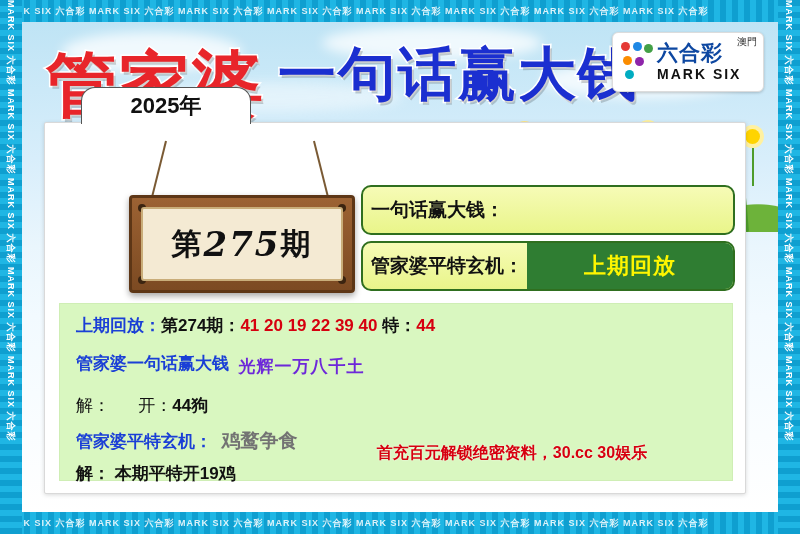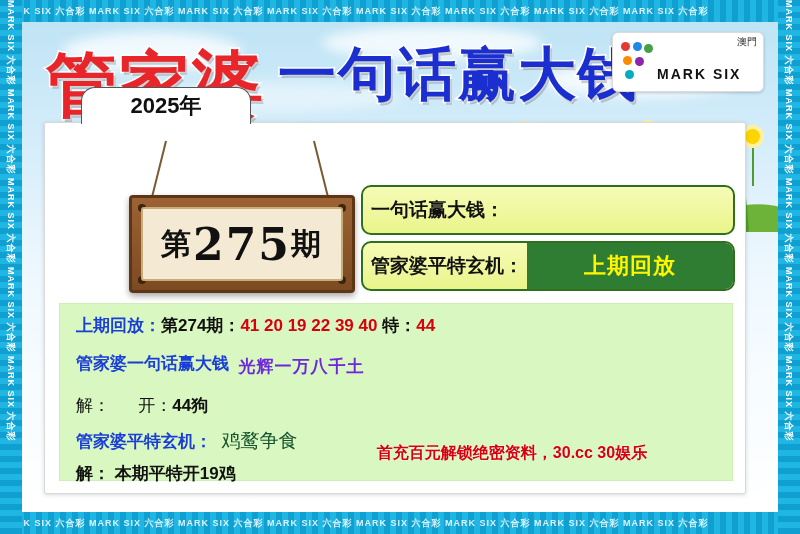--- a/index.html
+++ b/index.html
@@ -119,21 +119,21 @@
     box-shadow:0 3px 6px rgba(0,0,0,.35);
   }
   .sign-inner{
     position:absolute;inset:9px;background:#f4ead3;border:2px solid #c9ad79;border-radius:3px;
     display:flex;align-items:center;justify-content:center;
   }
   .sign-text{
     font-size:30px;font-weight:bold;color:#111;letter-spacing:2px;
     font-family:"DejaVu Serif","Liberation Serif",serif;
   }
-  .sign-num{font-size:44px;}
+  .sign-num{font-size:34px;font-style:italic;}
   .knob{position:absolute;width:8px;height:8px;border-radius:50%;background:#3b2410;}
 
   
   .banner{
     position:absolute;left:316px;height:46px;border:2px solid #2f6f1f;border-radius:10px;
     display:flex;align-items:stretch;overflow:hidden;
   }
   .b1{top:62px;width:370px;background:linear-gradient(#f6fbb6,#e9f58a);}
   .b2{top:118px;width:370px;background:linear-gradient(#f6fbb6,#e9f58a);}
   .b-l{flex:0 0 auto;display:flex;align-items:center;padding:0 4px 0 8px;font-size:19px;font-weight:bold;color:#111;white-space:nowrap;}
@@ -148,21 +148,21 @@
   .row{position:absolute;left:16px;white-space:nowrap;}
   .lab{color:#1a3fd6;font-weight:bold;}
   .labk{color:#111;font-weight:bold;}
   .r1{top:10px;font-size:17px;}
   .r1 .rd{color:#d6000f;font-weight:bold;}
   .r2{top:48px;font-size:17px;}
   .r2 .big{color:#6d28d9;font-weight:bold;font-size:17px;letter-spacing:1px;vertical-align:-3px;}
   .r3{top:90px;font-size:17px;color:#111;}
   .r3 .res{color:#111;font-weight:bold;}
   .r4{top:124px;font-size:17px;}
-  .r4 .ans{color:#14532d;font-weight:normal;font-size:19px;}
+  .r4 .ans{color:#737373;font-weight:bold;font-size:19px;}
   .r5{top:158px;font-size:17px;color:#111;font-weight:bold;}
 
   .watermark{
     position:absolute;left:252px;top:320px;width:430px;
     font-size:16px;color:#d6000f;font-weight:bold;white-space:nowrap;
     text-shadow:0 0 2px rgba(255,255,255,.9);
     text-align:center;
   }
 </style>
 </head>
@@ -226,20 +226,21 @@
     <div class="logo">
       <div class="dots">
         <span class="dot" style="left:0;top:0;background:#e53935;"></span>
         <span class="dot" style="left:12px;top:0;background:#1e88e5;"></span>
         <span class="dot" style="left:23px;top:2px;background:#43a047;"></span>
         <span class="dot" style="left:2px;top:14px;background:#fb8c00;"></span>
         <span class="dot" style="left:14px;top:15px;background:#8e24aa;"></span>
         <span class="dot" style="left:4px;top:28px;background:#00acc1;"></span>
       </div>
       <div class="macau">澳門</div>
+      <div class="cn">六合彩</div>
       <div class="en">MARK SIX</div>
     </div>
 
     <div class="card">
 
       <div class="year-tab">2025年</div>
 
       <div class="string" style="left:120px;top:18px;height:58px;transform:rotate(14deg);"></div>
       <div class="string" style="left:268px;top:18px;height:58px;transform:rotate(-14deg);"></div>
 

